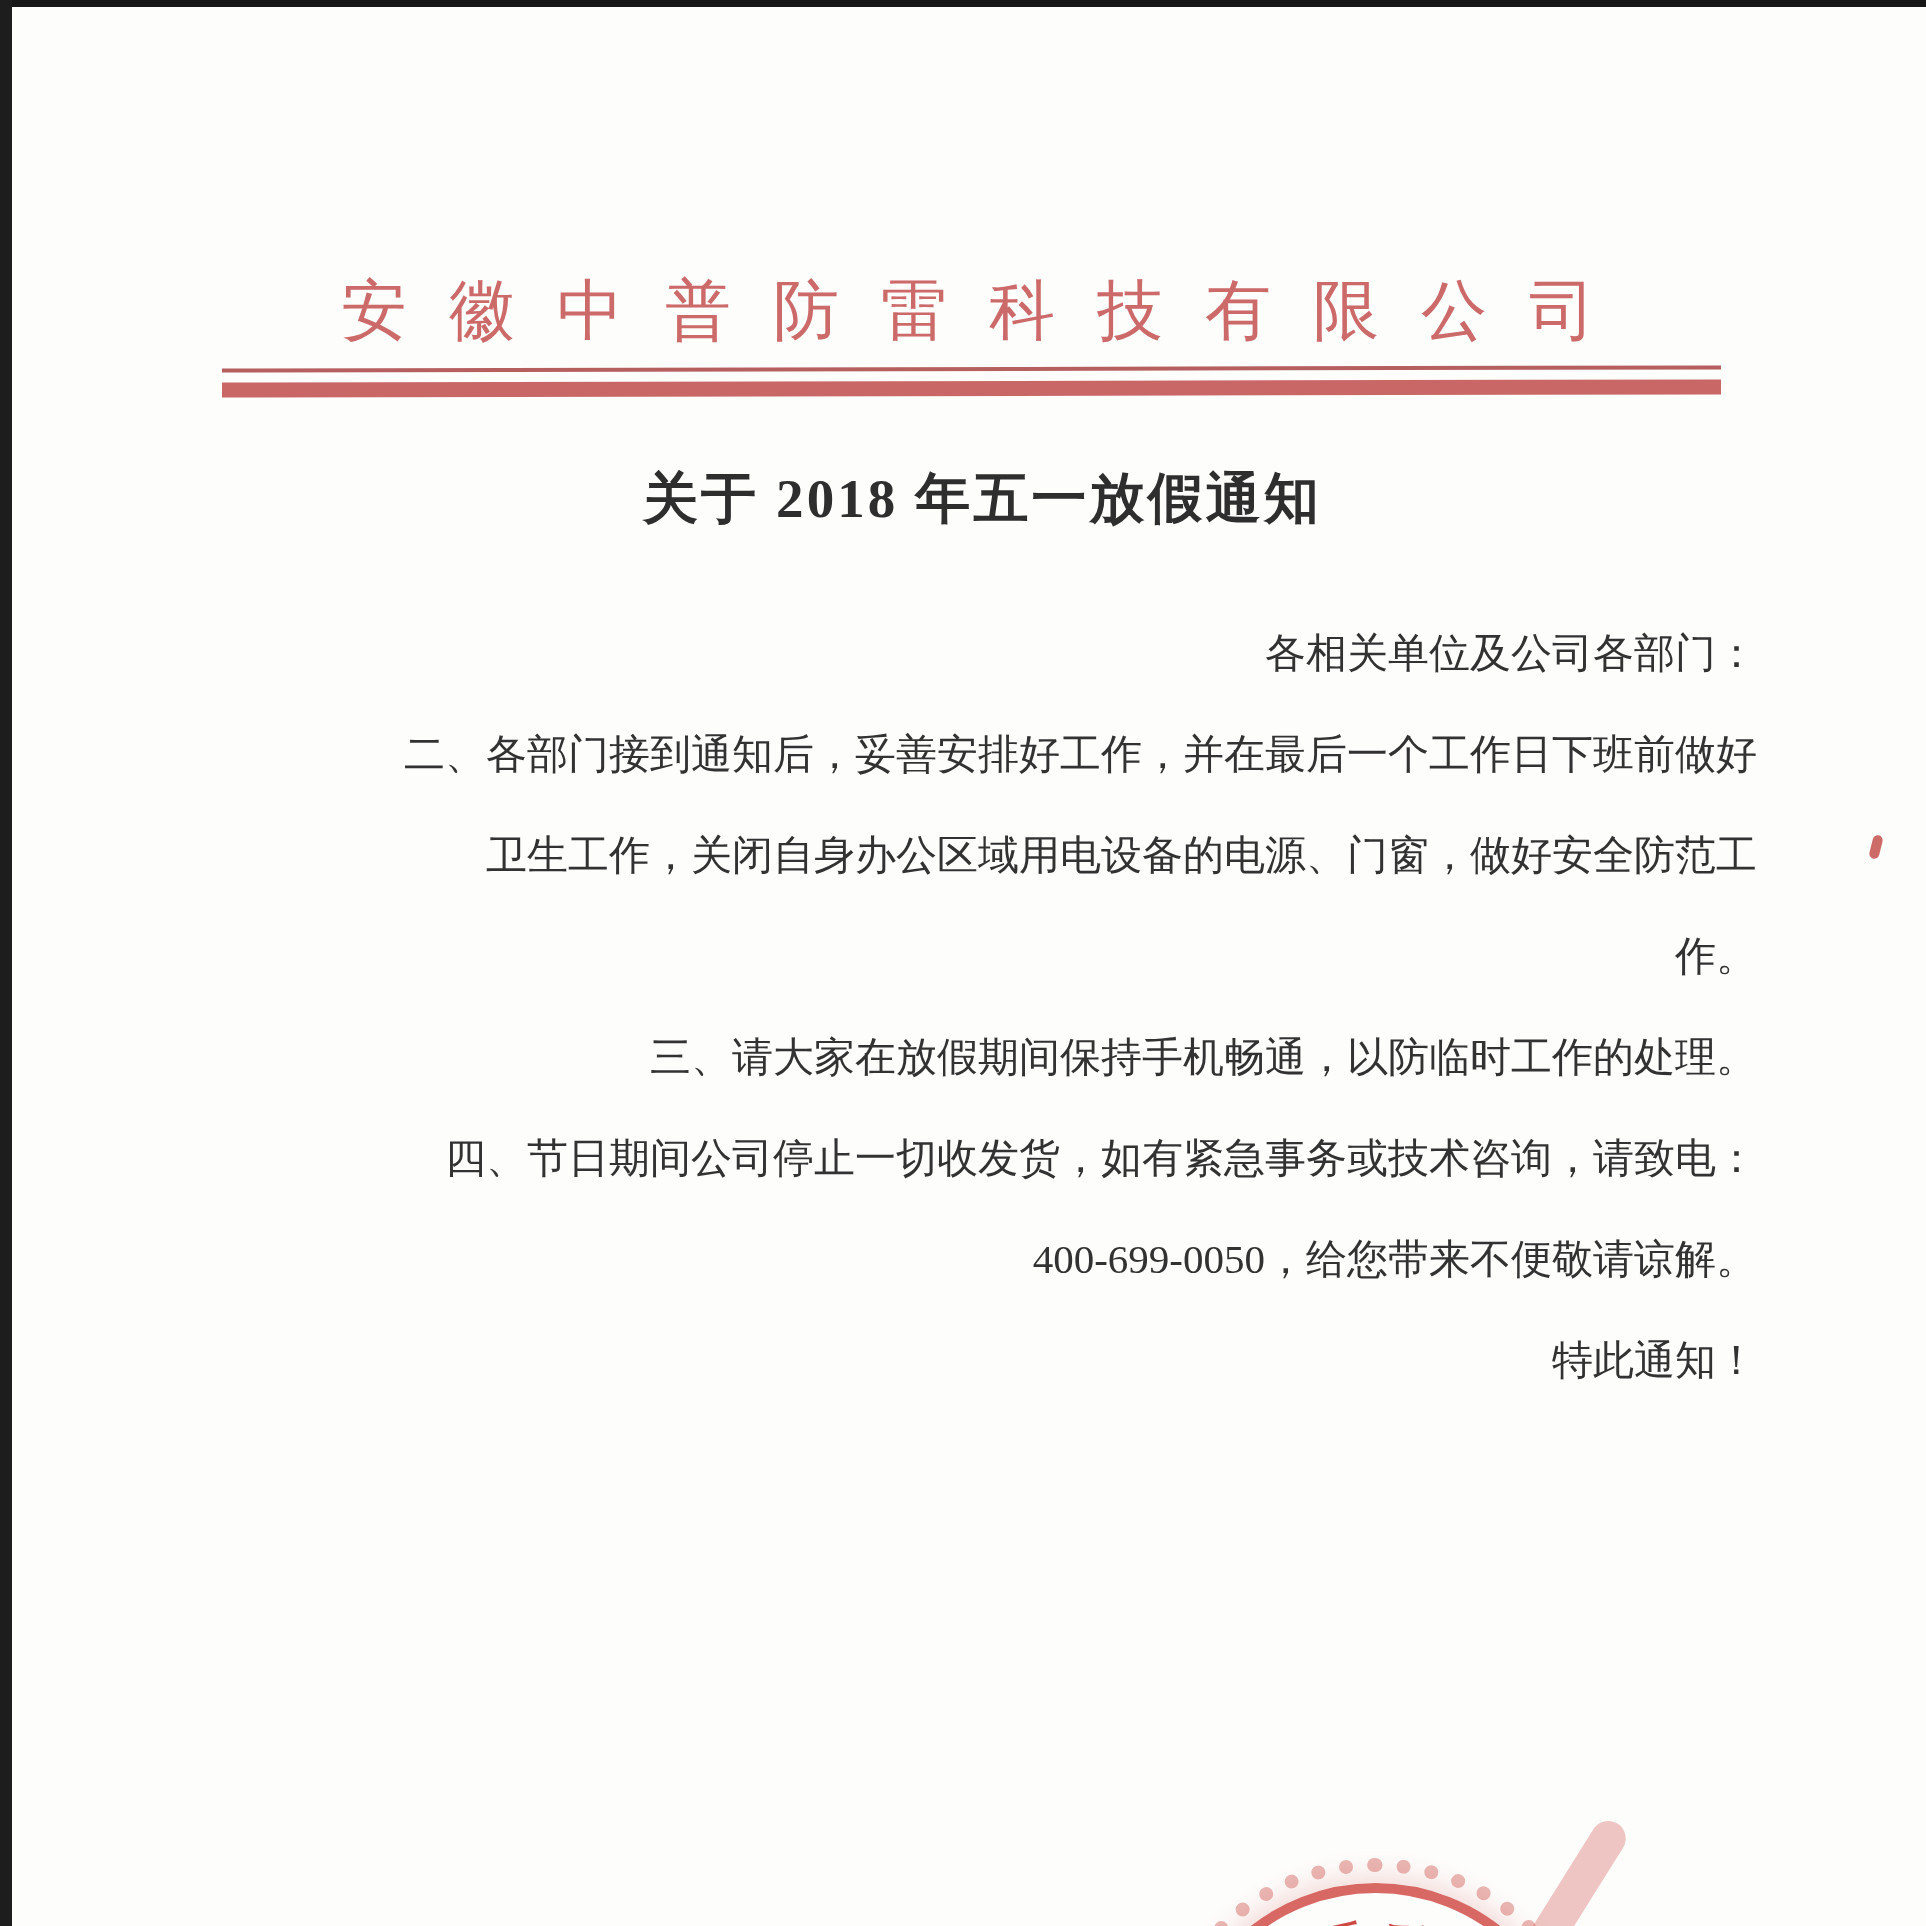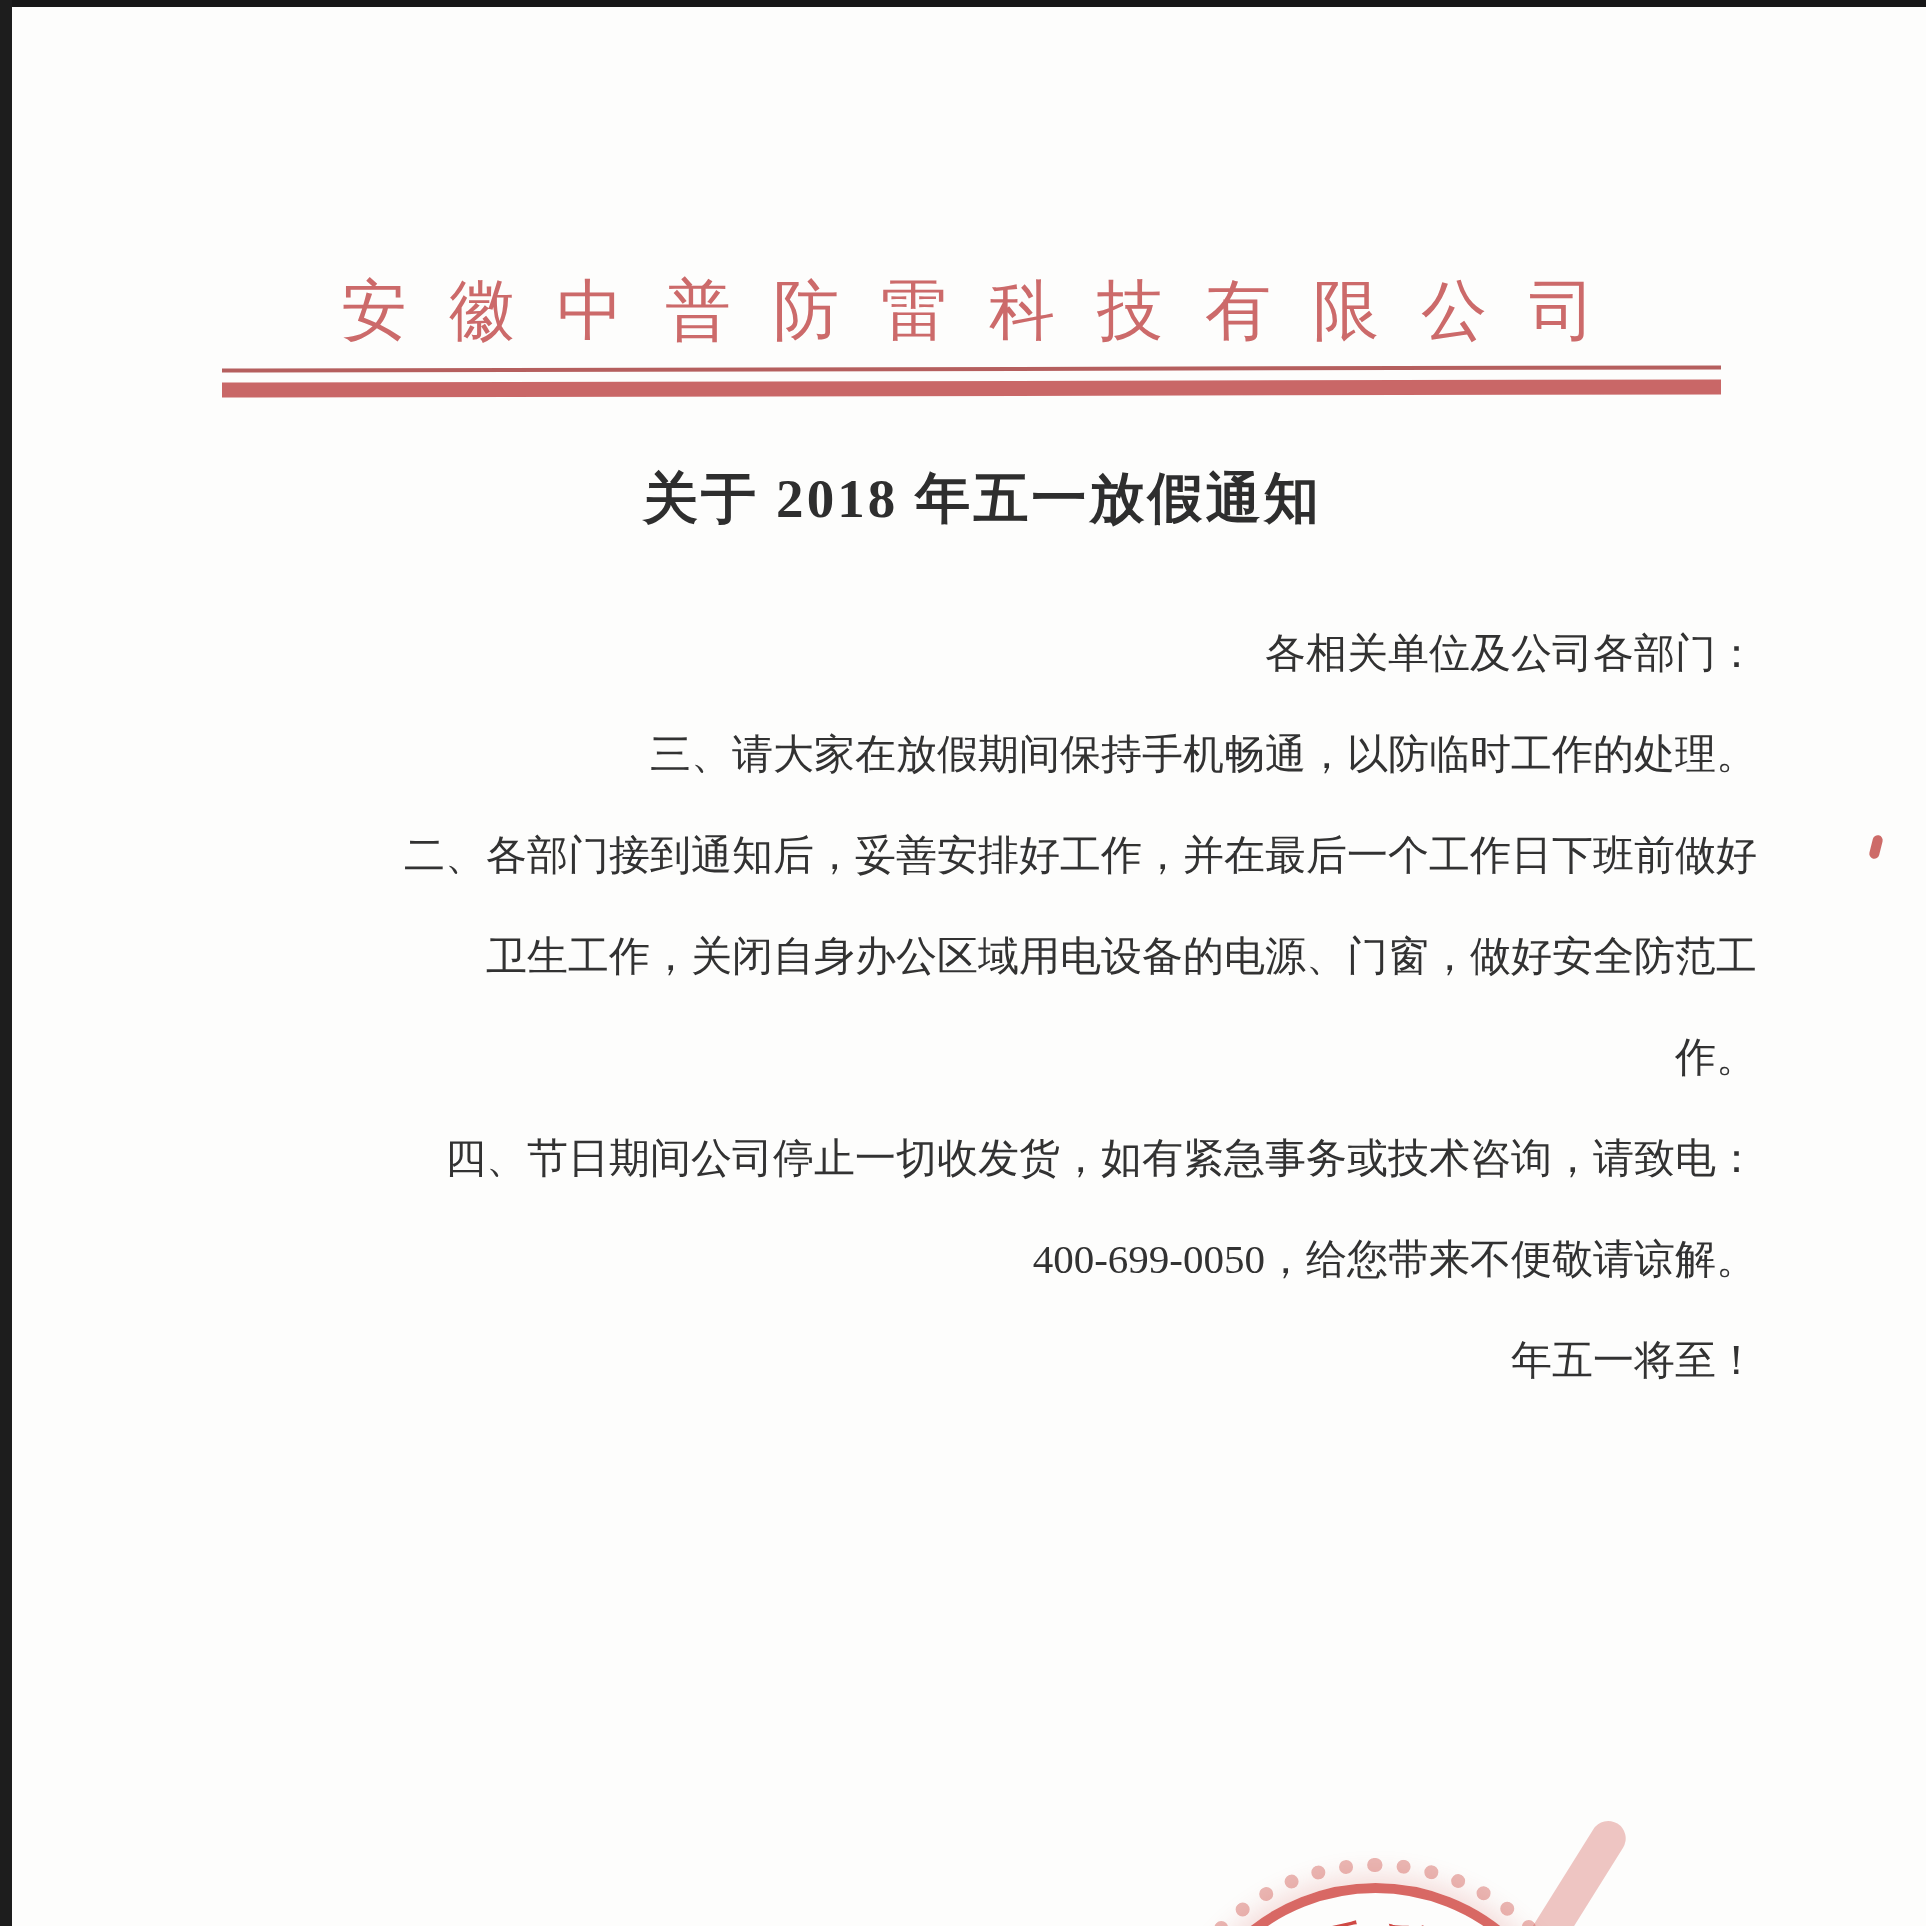--- a/index.html
+++ b/index.html
@@ -73,24 +73,24 @@
   <div class="red-mark"></div>
 
   <div class="header-name">安徽中普防雷科技有限公司</div>
   <div class="rule thin"></div>
   <div class="rule thick"></div>
 
   <div class="doc-title">关于 2018 年五一放假通知</div>
 
   <div class="body-text">
     <div class="salutation">各相关单位及公司各部门：</div>
+    <div class="item"><span>二、</span><span>各部门接到通知后，妥善安排好工作，并在最后一个工作日下班前做好卫生工作，关闭自身办公区域用电设备的电源、门窗，做好安全防范工作。</span></div>
     <div class="item"><span>三、</span><span>请大家在放假期间保持手机畅通，以防临时工作的处理。</span></div>
-    <div class="item"><span>二、</span><span>各部门接到通知后，妥善安排好工作，并在最后一个工作日下班前做好卫生工作，关闭自身办公区域用电设备的电源、门窗，做好安全防范工作。</span></div>
     <div class="item"><span>四、</span><span>节日期间公司停止一切收发货，如有紧急事务或技术咨询，请致电：400-699-0050，给您带来不便敬请谅解。</span></div>
-    <div class="closing">年五一将至！</div>
+    <div class="closing">特此通知！</div>
   </div>
 
   <div class="seal">
     
     <span><span class="seal-char" style="transform: translate(-50%, -50%) rotate(-12.7273deg) translateY(-143px);">雷</span><span class="seal-char" style="transform: translate(-50%, -50%) rotate(12.7273deg) translateY(-143px);">科</span></span>
   </div>
   <div class="seal-smudge"></div>
 
 </div>
 

